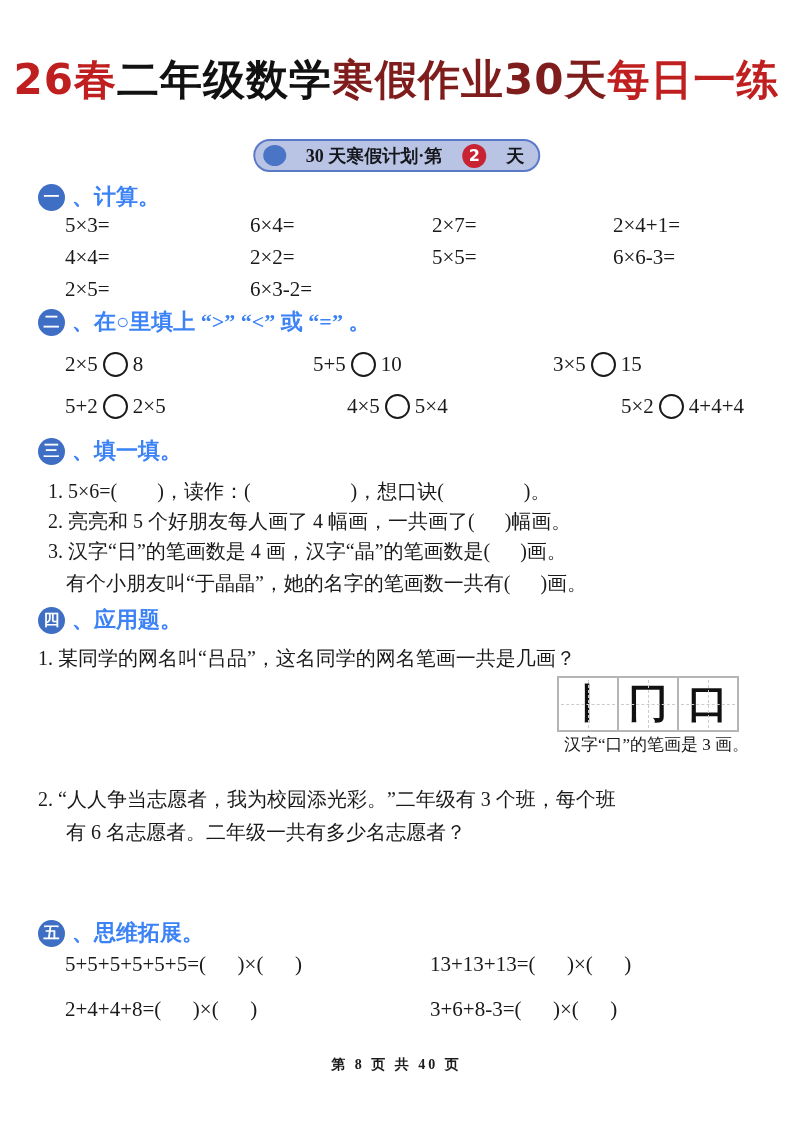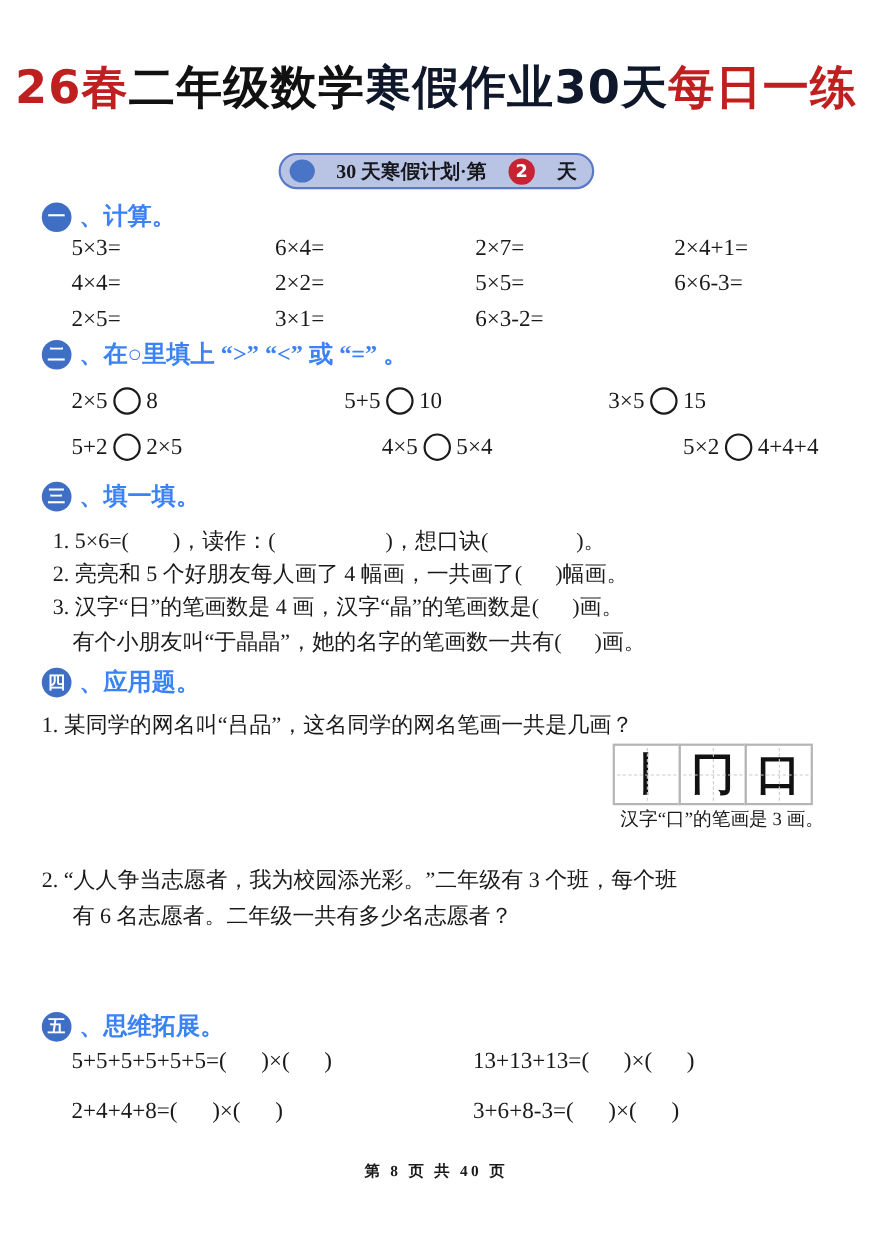--- a/index.html
+++ b/index.html
@@ -9,21 +9,21 @@
     font-family:"Liberation Serif","DejaVu Serif",serif; color:#1a1a1a;
   }
   
   .title {
     position:absolute; top:52px; left:0; width:100%;
     text-align:center; font-size:42px; font-weight:bold; letter-spacing:1px;
     font-family:"DejaVu Sans","Liberation Sans",sans-serif;
   }
   .t-red  { color:#c01f1f; }
   .t-black{ color:#111111; }
-  .t-blue { color:#0f172a; }
+  .t-blue { color:#7f1d1d; }
   
   .banner {
     position:absolute; top:139px; left:50%; transform:translateX(-50%);
     height:33px; background:#b9c3e4; border:2px solid #5b79c9; border-radius:18px;
     display:flex; align-items:center; gap:20px; padding:0 14px 0 8px; box-sizing:border-box;
   }
   .banner-dot { width:23px; height:21px; background:#4a74c6; border-radius:50%; }
   .banner-text { font-size:18px; font-weight:bold; color:#15171c; white-space:pre; }
   .banner-day {
     width:24px; height:24px; background:#c82333; color:#ffffff; border-radius:50%;
@@ -120,21 +120,20 @@
     <span>2×4+1=</span>
   </div>
   <div class="calc-row calc-r2">
     <span>4×4=</span>
     <span>2×2=</span>
     <span>5×5=</span>
     <span>6×6-3=</span>
   </div>
   <div class="calc-row calc-r3">
     <span>2×5=</span>
-    <span>3×1=</span>
     <span>6×3-2=</span>
   </div>
 
   <div class="sec-header hdr-s2">
     <span class="sec-num">二</span>
     <span class="sec-title">、在○里填上 “&gt;” “&lt;” 或 “=” 。</span>
   </div>
 
   <div class="cmp-row cmp-r1">
     <span class="cmp-cell">

